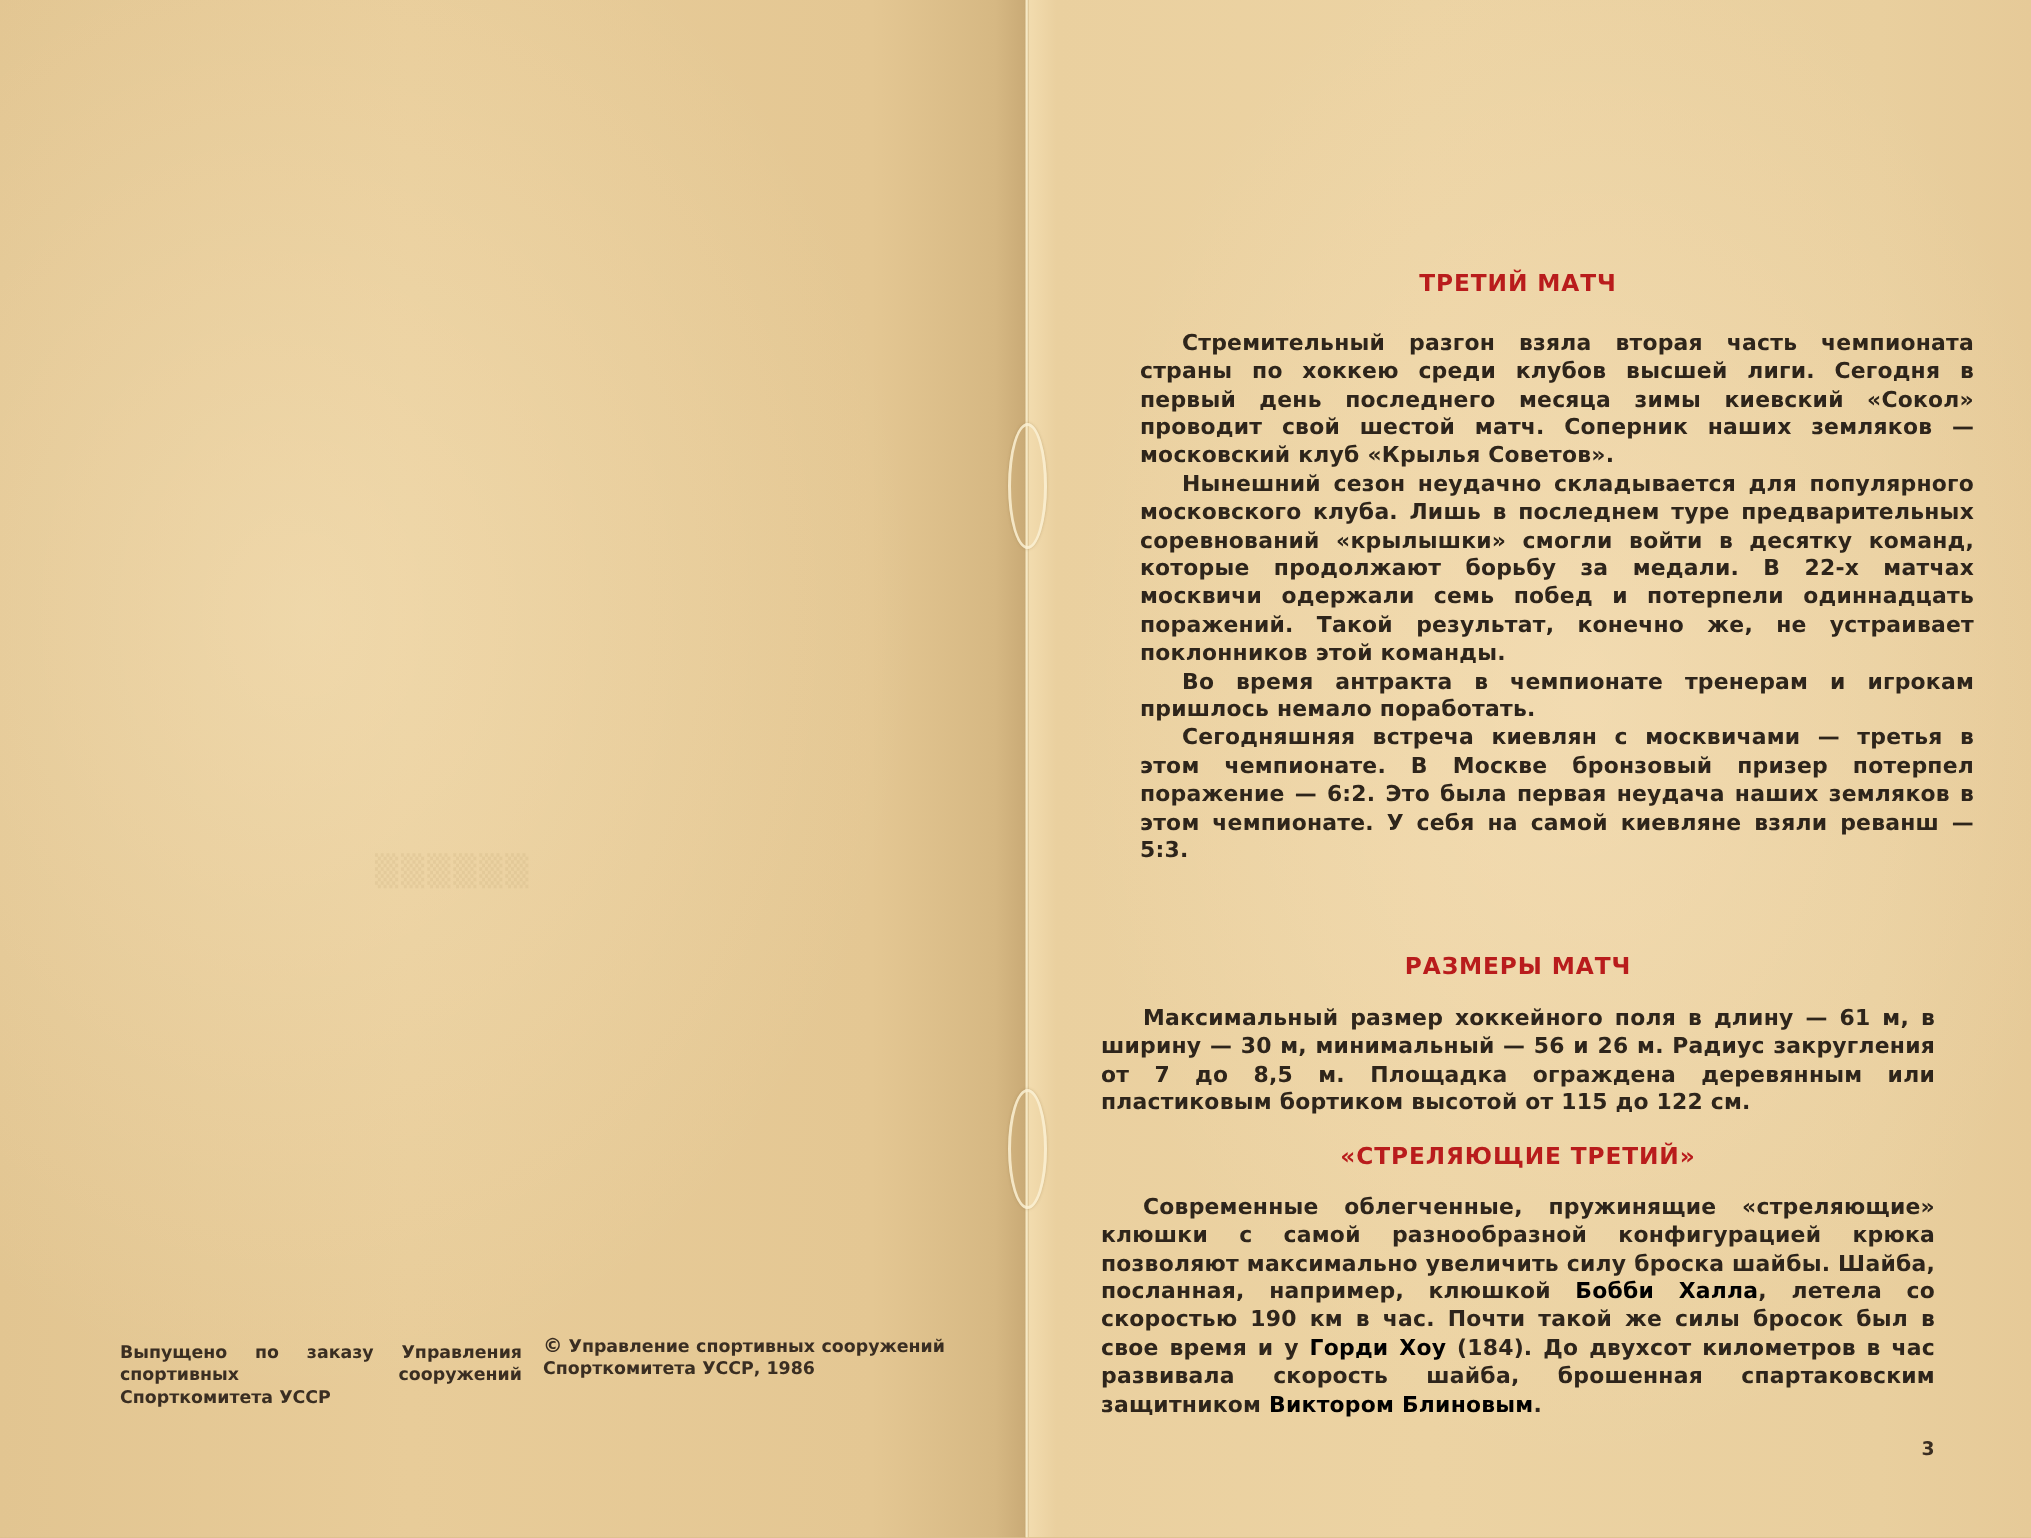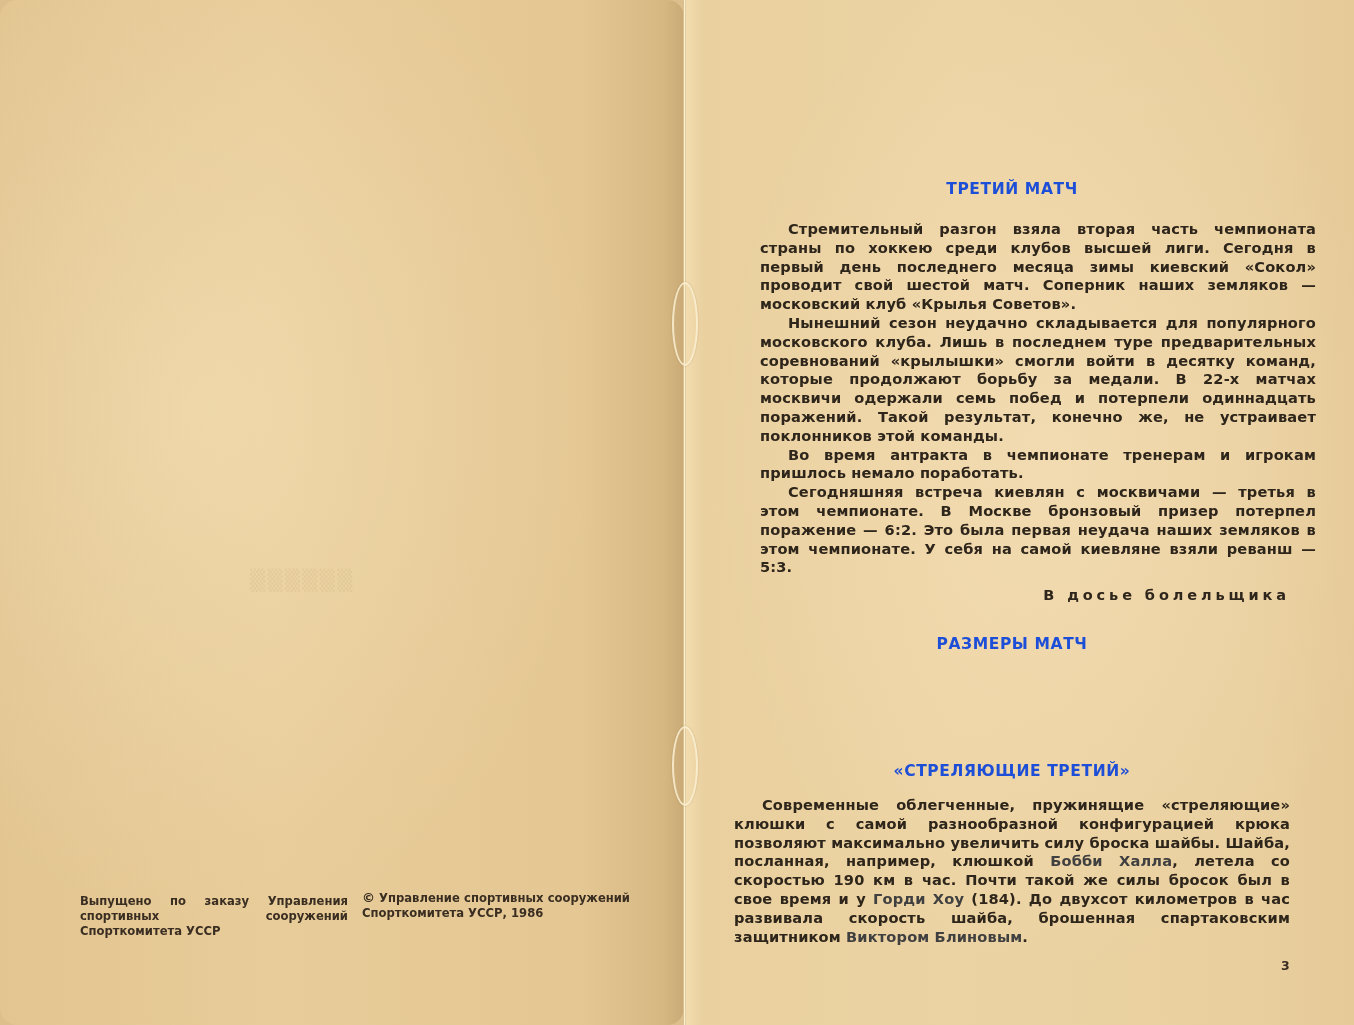--- a/index.html
+++ b/index.html
@@ -21,21 +21,20 @@
       position: absolute;
       top: 0;
       height: 1025px;
     }
     .page-left {
       left: 0;
       width: 684px;
       background:
         radial-gradient(ellipse at 30% 40%, rgba(255,240,205,0.35) 0%, rgba(255,240,205,0) 60%),
         linear-gradient(90deg, #e2c591 0%, #e8cc99 40%, #e4c793 85%, #d6b883 97%, #c9aa76 100%);
-      border-radius: 17px;
     }
     .page-right {
       left: 684px;
       width: 670px;
       background:
         radial-gradient(ellipse at 55% 45%, rgba(255,236,205,0.35) 0%, rgba(255,236,205,0) 65%),
         linear-gradient(90deg, #f3ddb0 0%, #ead09f 3%, #ecd3a3 40%, #e9cf9e 85%, #e6ca98 100%);
     }
     .fold-line {
       position: absolute;
@@ -69,37 +68,37 @@
       letter-spacing: 0.15px;
     }
     .heading {
       position: absolute;
       left: 734px;
       width: 556px;
       text-align: center;
       font-weight: bold;
       font-size: 15.5px;
       letter-spacing: 0.6px;
-      color: #1d4ed8;
+      color: #b91c1c;
     }
     .para {
       margin: 0;
       text-indent: 28px;
     }
     .rubric {
       position: absolute;
       left: 734px;
       width: 556px;
       text-align: right;
       font-size: 14.5px;
       font-weight: bold;
       letter-spacing: 3.9px;
       color: #2e251b;
     }
-    .name-bold { font-weight: 900; color: #404040; margin-top: 19px; }
+    .name-bold { font-weight: 900; color: #000000; margin-top: 19px; }
 
     .page-number {
       position: absolute;
       left: 1281px;
       top: 958px;
       font-size: 12.5px;
       font-weight: bold;
       color: #3a2e22;
     }
 
@@ -153,24 +152,26 @@
 
   <div class="heading" style="top:180px;">ТРЕТИЙ МАТЧ</div>
 
   <div class="column" style="top:220px;margin-left:26px;">
     <p class="para">Стремительный разгон взяла вторая часть чемпионата страны по хоккею среди клубов высшей лиги. Сегодня в первый день последнего месяца зимы киевский «Сокол» проводит свой шестой матч. Соперник наших земляков — московский клуб «Крылья Советов».</p>
     <p class="para">Нынешний сезон неудачно складывается для популярного московского клуба. Лишь в последнем туре предварительных соревнований «крылышки» смогли войти в десятку команд, которые продолжают борьбу за медали. В 22-х матчах москвичи одержали семь побед и потерпели одиннадцать поражений. Такой результат, конечно же, не устраивает поклонников этой команды.</p>
     <p class="para">Во время антракта в чемпионате тренерам и игрокам пришлось немало поработать.</p>
     <p class="para">Сегодняшняя встреча киевлян с москвичами — третья в этом чемпионате. В Москве бронзовый призер потерпел поражение — 6:2. Это была первая неудача наших земляков в этом чемпионате. У себя на самой киевляне взяли реванш — 5:3.</p>
   </div>
 
-  <div class="rubric" style="top:587px;">В досье болельщика</div>
 
   <div class="heading" style="top:635px;">РАЗМЕРЫ МАТЧ</div>
 
+  <div class="column" style="top:670px;">
+    <p class="para">Максимальный размер хоккейного поля в длину — 61 м, в ширину — 30 м, минимальный — 56 и 26 м. Радиус закругления от 7 до 8,5 м. Площадка ограждена деревянным или пластиковым бортиком высотой от 115 до 122 см.</p>
+  </div>
 
   <div class="heading" style="top:762px;">«СТРЕЛЯЮЩИЕ ТРЕТИЙ»</div>
 
   <div class="column" style="top:796px;">
     <p class="para"><span>Современные облегченные, пружинящие «стреляющие» клюшки с самой разнообразной конфигурацией крюка позволяют максимально увеличить силу броска шайбы. Шайба, посланная, например, клюшкой </span><span class="name-bold">Бобби Халла</span><span>, летела со скоростью 190 км в час. Почти такой же силы бросок был в свое время и у </span><span class="name-bold">Горди Хоу</span><span> (184). До двухсот километров в час развивала скорость шайба, брошенная спартаковским защитником </span><span class="name-bold">Виктором Блиновым</span><span>.</span></p>
   </div>
 
   <div class="page-number">3</div>
 
 </div>

